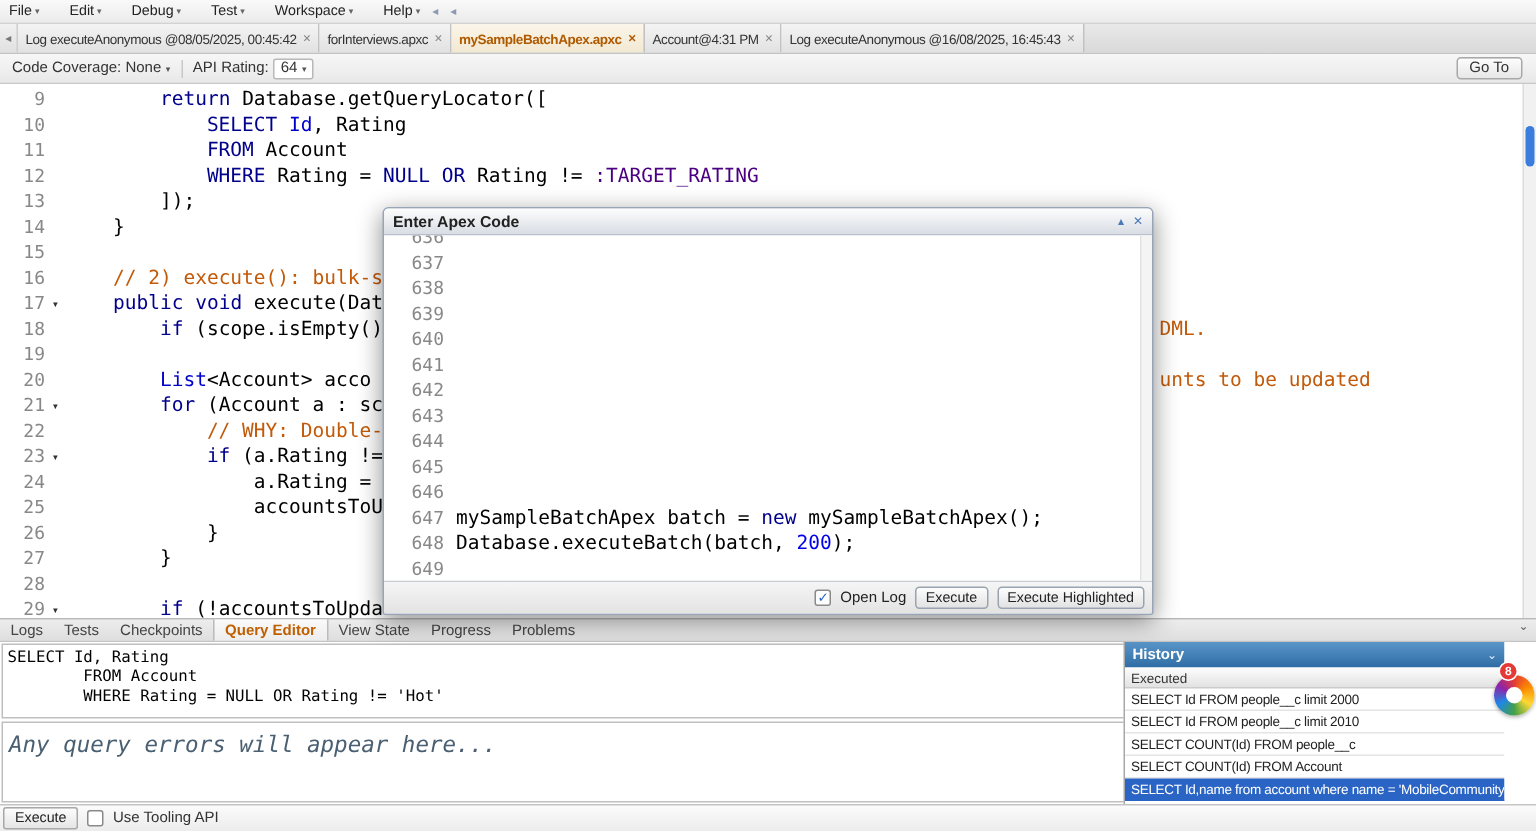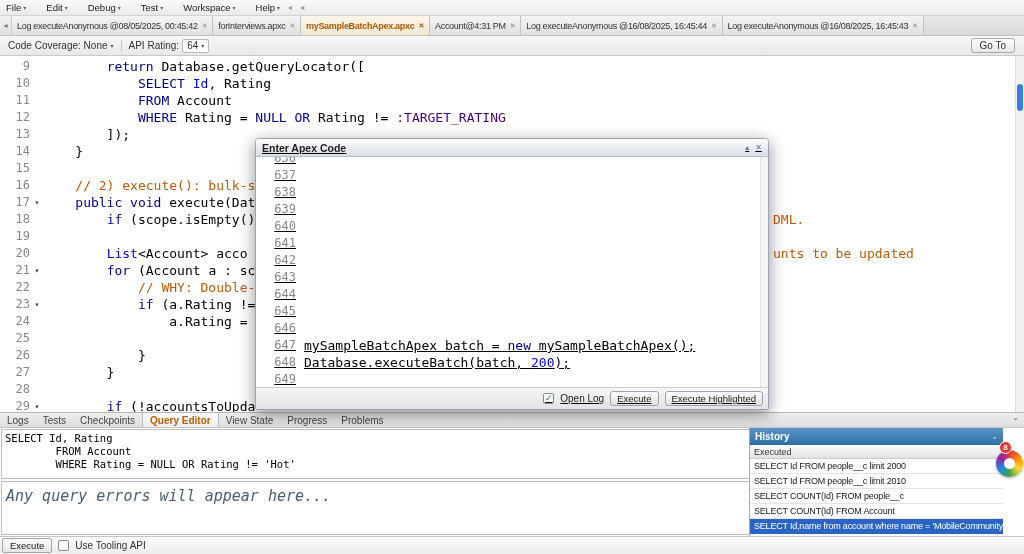--- a/index.html
+++ b/index.html
@@ -65,21 +65,21 @@
   .history-exec{height:14px;background:linear-gradient(#fdfdfd,#e2e2e2);border-bottom:1px solid #ccc;font-size:9px;color:#333;display:flex;align-items:center;padding:0 4px;}
   .history-row{height:15px;border-bottom:1px solid #e4e4e4;font-size:9px;letter-spacing:-0.2px;display:flex;align-items:center;padding:0 4px;color:#222;white-space:nowrap;overflow:hidden;}
   .history-row.selected{background:#2a65c5;color:#fff;border-bottom-color:#2a65c5;}
 
   
   .statusbar{position:absolute;left:0;top:536px;width:100%;height:18px;background:linear-gradient(#fbfbfb,#ececec);border-top:1px solid #c4c4c4;display:flex;align-items:center;gap:6px;padding:0 2px;font-size:10px;color:#333;}
   .exec-btn{padding:1px 7px;background:linear-gradient(#fdfdfd,#e5e5e5);border:1px solid #a8a8a8;border-radius:2px;font-size:9.5px;color:#222;}
   .checkbox{width:11px;height:11px;border:1px solid #8a8a8a;background:#fff;display:inline-flex;align-items:center;justify-content:center;border-radius:2px;font-size:9px;color:#2a65c5;line-height:1;}
 
   
-  .modal{position:absolute;left:255px;top:138px;width:514px;height:272px;background:#fff;border:1px solid #98a4b8;border-radius:4px 4px 2px 2px;box-shadow:0 4px 16px rgba(0,0,0,.45);display:flex;flex-direction:column;overflow:hidden;z-index:100;text-decoration:underline;}
+  .modal{position:absolute;left:255px;top:138px;width:514px;height:272px;background:#fff;border:1px solid #98a4b8;border-radius:4px 4px 2px 2px;box-shadow:0 4px 16px rgba(0,0,0,.45);display:flex;flex-direction:column;overflow:hidden;z-index:100;}
   .modal-header{height:18px;background:linear-gradient(#fdfdfd,#d8dde4);border-bottom:1px solid #b8c0cc;display:flex;align-items:center;padding:0 6px;font-size:10.5px;font-weight:bold;color:#222;flex:0 0 18px;}
   .modal-hbtns{margin-left:auto;display:flex;gap:6px;align-items:center;}
   .modal-hbtn{font-size:8px;color:#4a78b8;font-weight:normal;line-height:1;}
   .modal-body{flex:1;position:relative;overflow:hidden;background:#fff;font-family:"DejaVu Sans Mono",monospace;font-size:13px;}
   #modal-lines{margin-top:-7px;}
   .m-line{display:flex;height:17px;line-height:17px;white-space:pre;}
   .m-gutter{flex:0 0 48px;text-align:right;padding-right:8px;color:#888;font-size:12px;}
   .modal-scroll{position:absolute;right:0;top:0;width:8px;height:100%;background:#f4f4f4;border-left:1px solid #e2e2e2;}
   .modal-footer{flex:0 0 22px;background:linear-gradient(#f5f5f5,#e3e3e3);border-top:1px solid #c8ccd2;display:flex;align-items:center;justify-content:flex-end;gap:6px;padding:0 5px;font-size:10px;color:#222;}
   .m-btn{padding:1px 6px;background:linear-gradient(#fdfdfd,#e2e2e2);border:1px solid #9aa4b0;border-radius:3px;font-size:9.5px;color:#222;}
@@ -136,24 +136,20 @@
         <div class="tab">
           <span class="tab-label">forInterviews.apxc</span>
           <span class="tab-close">✕</span>
         </div>
         <div class="tab active">
           <span class="tab-label">mySampleBatchApex.apxc</span>
           <span class="tab-close">✕</span>
         </div>
         <div class="tab">
           <span class="tab-label">Account@4:31 PM</span>
-          <span class="tab-close">✕</span>
-        </div>
-        <div class="tab">
-          <span class="tab-label">Log executeAnonymous @16/08/2025, 16:45:44</span>
           <span class="tab-close">✕</span>
         </div>
         <div class="tab">
           <span class="tab-label">Log executeAnonymous @16/08/2025, 16:45:43</span>
           <span class="tab-close">✕</span>
         </div>
       </div>
   </div>
 
   <div class="toolbar">
@@ -183,21 +179,21 @@
         <div class="code-line"><span class="gutter">15</span><span class="foldcol"></span><span class="code"></span></div>
         <div class="code-line"><span class="gutter">16</span><span class="foldcol"></span><span class="code"><span class="tk-p">    </span><span class="tk-c">// 2) execute(): bulk-s</span></span></div>
         <div class="code-line"><span class="gutter">17</span><span class="foldcol">▾</span><span class="code"><span class="tk-p">    </span><span class="tk-k">public</span><span class="tk-p"> </span><span class="tk-k">void</span><span class="tk-p"> execute(Dat</span></span></div>
         <div class="code-line"><span class="gutter">18</span><span class="foldcol"></span><span class="code"><span class="tk-p">        </span><span class="tk-k">if</span><span class="tk-p"> (scope.isEmpty()</span></span><span class="right-frag tk-c">DML.</span></div>
         <div class="code-line"><span class="gutter">19</span><span class="foldcol"></span><span class="code"></span></div>
         <div class="code-line"><span class="gutter">20</span><span class="foldcol"></span><span class="code"><span class="tk-p">        </span><span class="tk-t">List</span><span class="tk-p">&lt;Account&gt; acco</span></span><span class="right-frag tk-c">unts to be updated</span></div>
         <div class="code-line"><span class="gutter">21</span><span class="foldcol">▾</span><span class="code"><span class="tk-p">        </span><span class="tk-k">for</span><span class="tk-p"> (Account a : sc</span></span></div>
         <div class="code-line"><span class="gutter">22</span><span class="foldcol"></span><span class="code"><span class="tk-p">            </span><span class="tk-c">// WHY: Double-</span></span></div>
         <div class="code-line"><span class="gutter">23</span><span class="foldcol">▾</span><span class="code"><span class="tk-p">            </span><span class="tk-k">if</span><span class="tk-p"> (a.Rating !=</span></span></div>
         <div class="code-line"><span class="gutter">24</span><span class="foldcol"></span><span class="code"><span class="tk-p">                a.Rating = </span></span></div>
-        <div class="code-line"><span class="gutter">25</span><span class="foldcol"></span></div>
+        <div class="code-line"><span class="gutter">25</span><span class="foldcol"></span><span class="code"><span class="tk-p">                accountsToU</span></span></div>
         <div class="code-line"><span class="gutter">26</span><span class="foldcol"></span><span class="code"><span class="tk-p">            }</span></span></div>
         <div class="code-line"><span class="gutter">27</span><span class="foldcol"></span><span class="code"><span class="tk-p">        }</span></span></div>
         <div class="code-line"><span class="gutter">28</span><span class="foldcol"></span><span class="code"></span></div>
         <div class="code-line"><span class="gutter">29</span><span class="foldcol">▾</span><span class="code"><span class="tk-p">        </span><span class="tk-k">if</span><span class="tk-p"> (!accountsToUpda</span></span></div>
       </div>
   </div>
   <div class="editor-scroll">
     <div class="editor-thumb"></div>
   </div>
 

